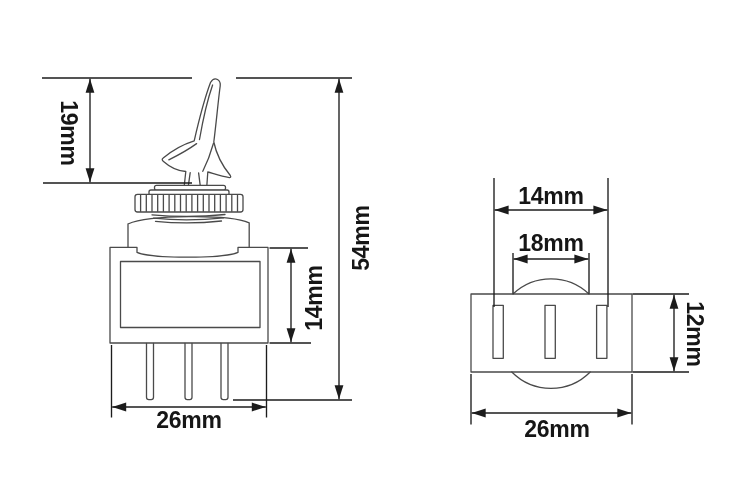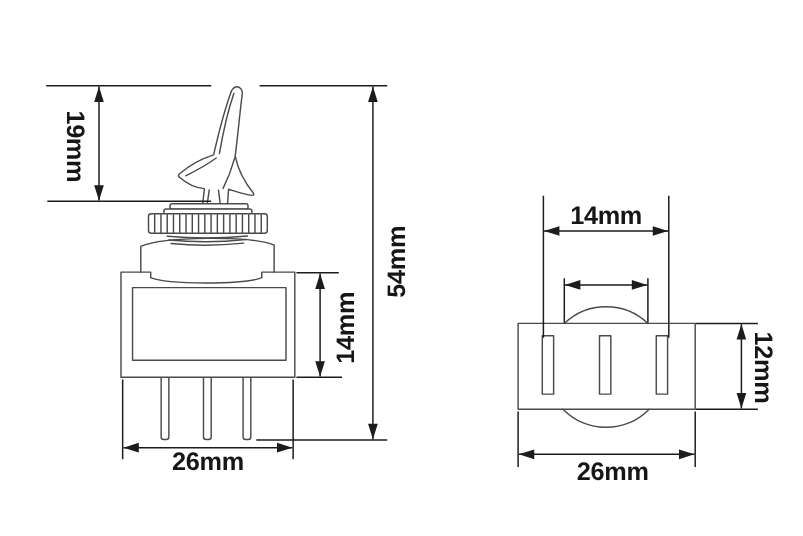--- a/index.html
+++ b/index.html
@@ -118,17 +118,18 @@
   <span class="dim-label rot-cw" style="left:68px;top:133px;">19mm</span>
 
   <span class="dim-label rot-ccw" style="left:361px;top:238px;">54mm</span>
 
   <span class="dim-label rot-ccw" style="left:314px;top:298px;">14mm</span>
 
   <span class="dim-label" style="left:189px;top:420px;">26mm</span>
 
   <span class="dim-label" style="left:551px;top:196px;">14mm</span>
 
+  <span class="dim-label" style="left:551px;top:243px;">18mm</span>
 
   <span class="dim-label rot-cw" style="left:694px;top:334px;">12mm</span>
 
   <span class="dim-label" style="left:557px;top:429px;">26mm</span>
 </div>
 
 </body></html>

